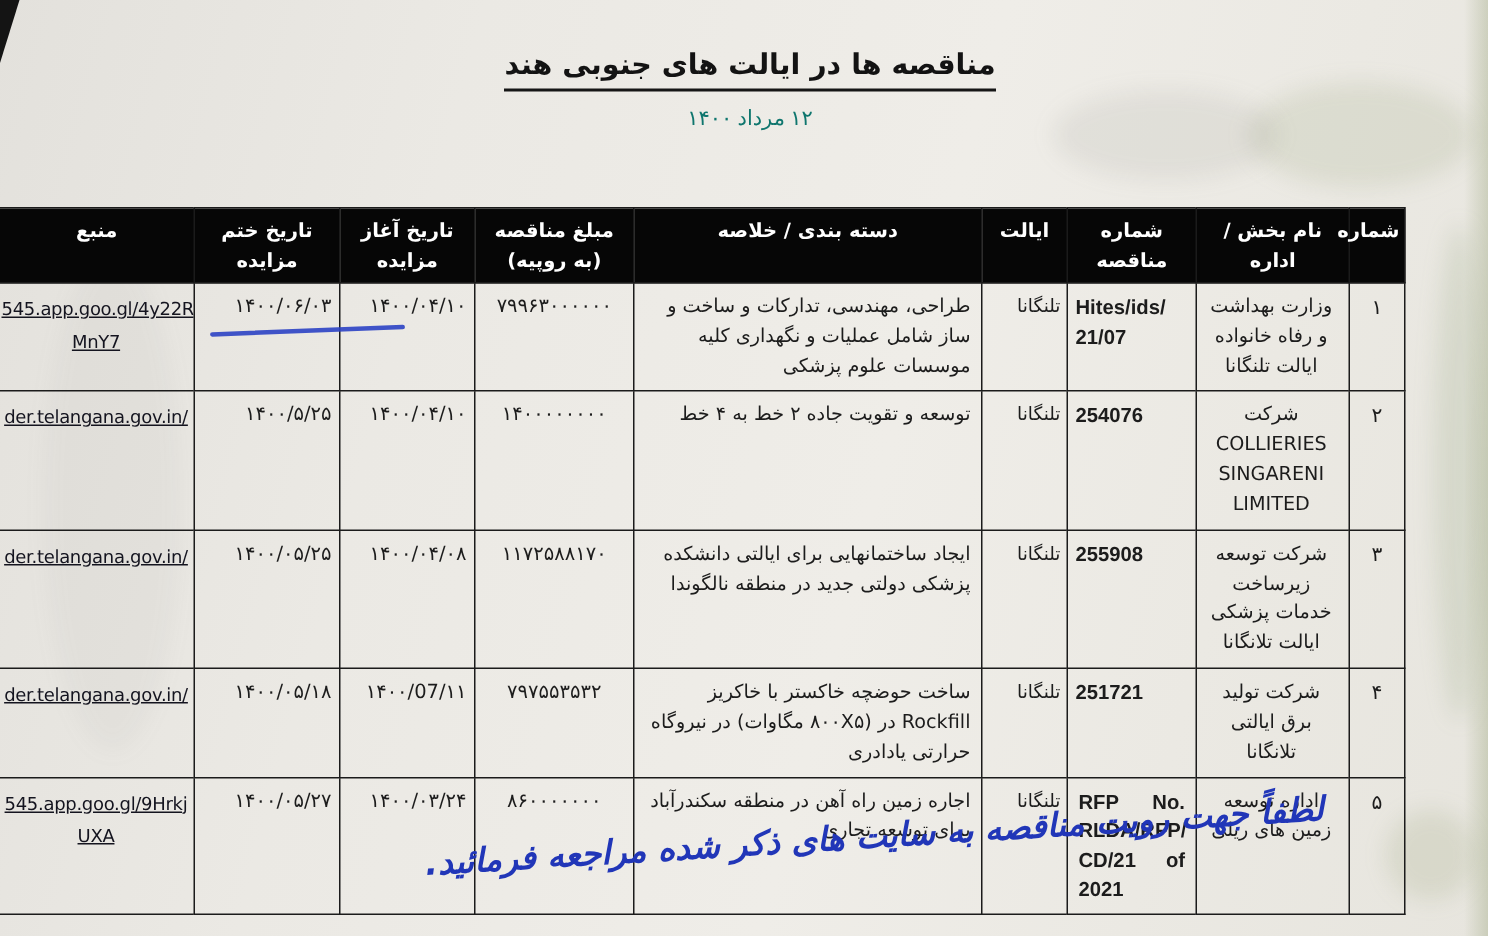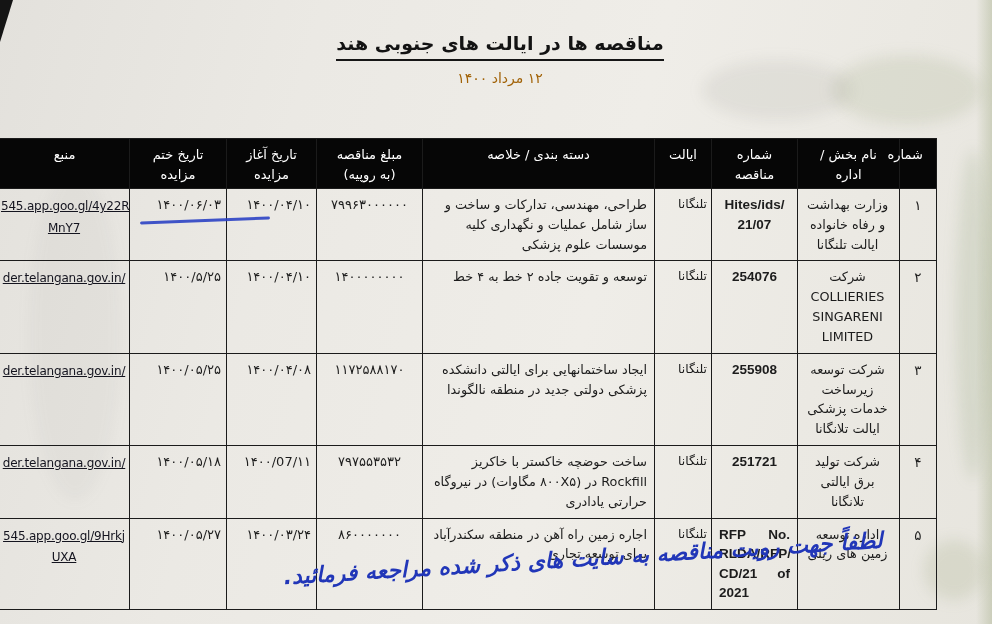--- a/index.html
+++ b/index.html
@@ -19,32 +19,32 @@
   .blob { position:absolute; border-radius:50%; filter:blur(7px); pointer-events:none; }
   .b1 { right:10px; top:55px;  width:150px; height:70px;  background:rgba(125,140,90,.14); }
   .b2 { right:2px;  top:150px; width:34px;  height:330px; background:rgba(120,140,95,.16); }
   .b3 { right:140px; top:60px; width:150px; height:60px;  background:rgba(120,120,110,.10); }
   .b4 { right:8px;  top:540px; width:60px;  height:60px;  background:rgba(125,140,90,.15); }
   .b5 { left:30px;  top:170px; width:90px;  height:330px; background:rgba(110,110,120,.05); }
   
   .title-block { position:absolute; top:16px; right:262px; width:460px; text-align:center; direction:rtl; }
   .doc-title { display:inline-block; font-size:19px; font-weight:bold; color:#131313;
     padding-bottom:5px; border-bottom:2.5px solid #161616;margin-top:16px; }
-  .doc-date { margin-top:9px; font-size:14px; color:#a16207; }
+  .doc-date { margin-top:9px; font-size:14px; color:#0f766e;font-family:Liberation Serif, serif; }
   
   table.tenders { position:absolute; top:138px; right:55px; width:937px;
     border-collapse:collapse; direction:rtl; table-layout:fixed; }
   table.tenders th, table.tenders td { border:1.5px solid #1b1b1b; vertical-align:top; }
-  thead th { background:#060606; color:#fff; font-weight:normal; font-size:13px;
-    padding:6px 13px 2px; line-height:1.5; text-align:center; vertical-align:top; border-color:#000; }
+  thead th { background:#060606; color:#fff; font-weight:bold; font-size:13px;
+    padding:6px 3px 2px; line-height:1.5; text-align:center; vertical-align:top; border-color:#000; }
   thead tr { height:50px; }
   tbody td { padding:6px 5px; font-size:13px; line-height:1.55; }
   .c-no     { text-align:center; font-size:13.5px; }
   .c-dept   { text-align:center; padding-right:7px; font-size:12.8px; }
-  .c-tender { text-align:center; direction:ltr; font-weight:bold; font-size:13.5px;
+  .c-tender { text-align:left; direction:ltr; font-weight:bold; font-size:13.5px;
               font-family:"Liberation Sans","DejaVu Sans",sans-serif; line-height:1.45; }
   .c-tender.justify { text-align:justify; text-align-last:left; padding:6px 7px; }
   .c-state  { text-align:right; font-size:12.3px; padding-right:4px; }
   .c-summary{ text-align:right; font-size:12.8px; padding-right:7px; padding-left:7px; }
   .c-amount { text-align:center; direction:ltr; font-size:13px; letter-spacing:.5px; }
   .c-date   { white-space:nowrap; font-size:13px; }
   .c-source { direction:ltr; text-align:center; font-size:12px; line-height:1.8;
               padding:7px 2px 6px 1px; overflow:hidden; letter-spacing:-.2px;margin-top:28px; }
   .c-source span { text-decoration:underline; color:#14141f; }
   

